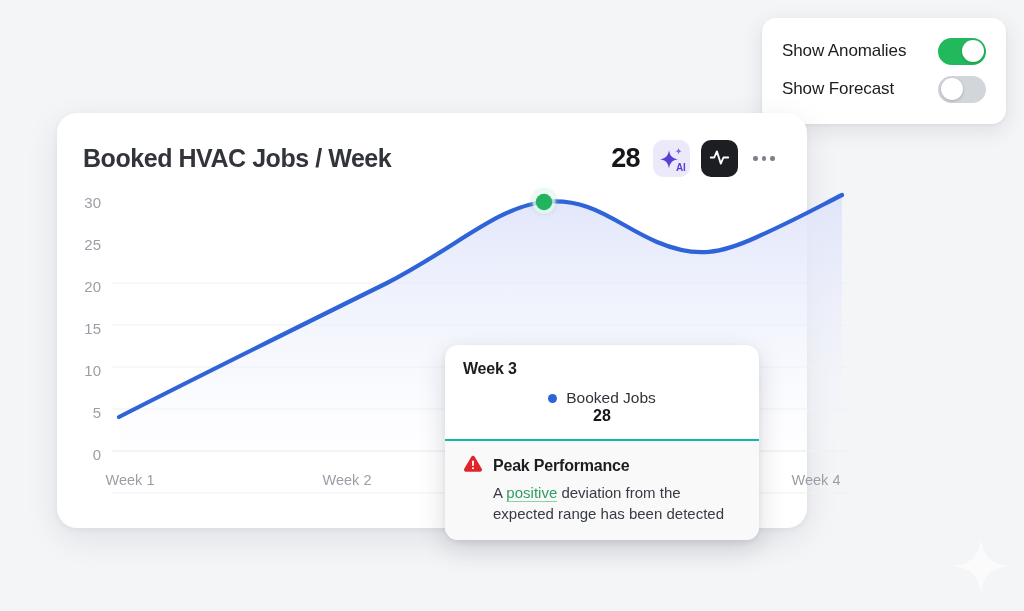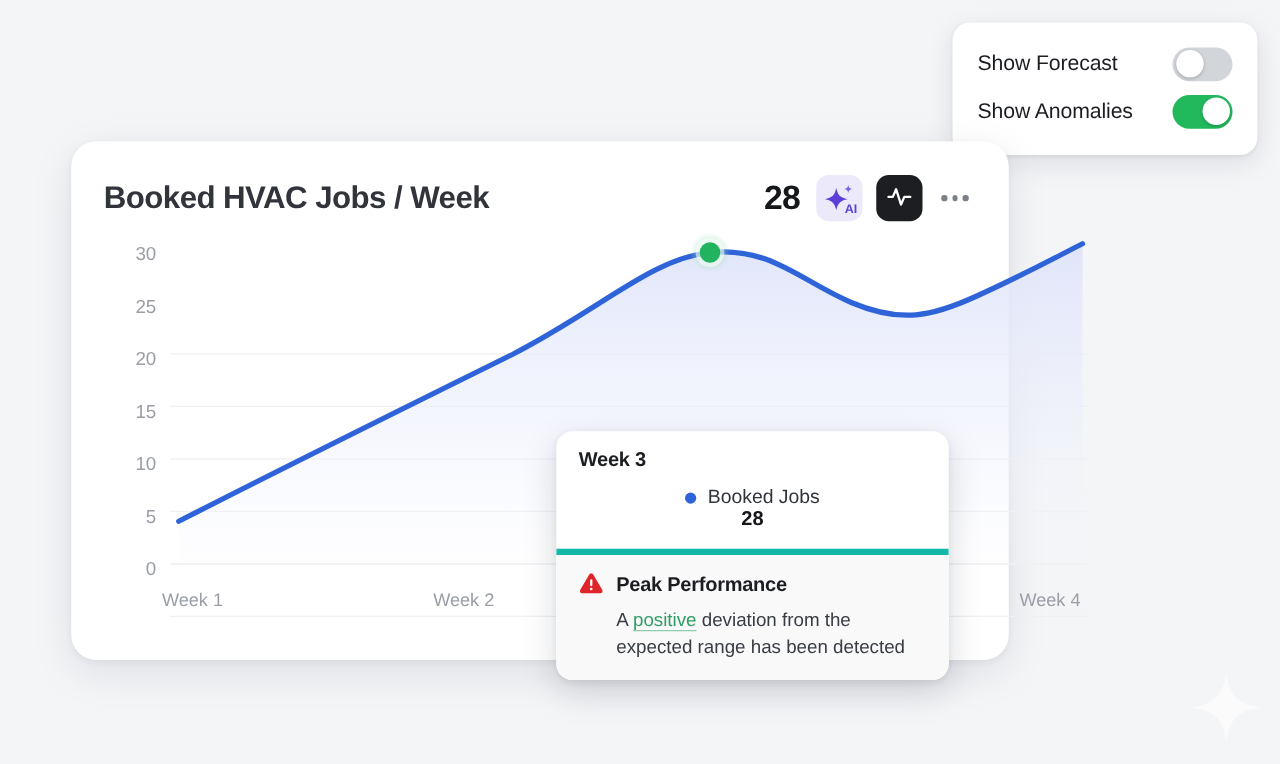--- a/index.html
+++ b/index.html
@@ -149,21 +149,20 @@
     border-radius: 50%;
     background: #7c8088;
     display: block;
   }
 
   
   .plot-wrap {
     position: relative;
     margin-top: 8px;
     height: 340px;
-    padding-left: 24px;
   }
   .plot-svg { display: block; width: 811px; height: 340px; }
 
   .tick-y {
     font-family: "Liberation Sans", sans-serif;
     font-size: 15px;
     fill: #9a9ea6;
     text-anchor: end;
   }
   .tick-x {
@@ -212,21 +211,21 @@
     flex: 0 0 auto;
   }
   .tt-series-name { font-size: 15.5px; color: #30343a; }
   .tt-series-val {
     font-size: 16px;
     font-weight: bold;
     color: #15171b;
   }
   .tt-bottom {
     background: #f9f9fa;
-    border-top: 5px solid #14b8a6;
+    border-top: 2px solid #14b8a6;
     padding: 13px 18px 15px 18px;
   }
   .tt-alert-head {
     display: flex;
     align-items: center;
     gap: 10px;
     margin-bottom: 5px;
   }
   .tt-alert-title {
     font-size: 16px;
@@ -250,29 +249,29 @@
 </head>
 <body>
 
 <svg class="bg-sparkle" viewBox="0 0 64 64">
   <path d="M32 4 C34.5 22 42 29.5 60 32 C42 34.5 34.5 42 32 60 C29.5 42 22 34.5 4 32 C22 29.5 29.5 22 32 4 Z" fill="#ffffff" opacity="0.72"></path>
 </svg>
 
 <div class="controls-panel">
 
   <div class="control-row">
-    <span class="control-label">Show Forecast</span>
-    <span class="toggle off">
+    <span class="control-label">Show Anomalies</span>
+    <span class="toggle on">
       <span class="knob"></span>
     </span>
   </div>
 
   <div class="control-row">
-    <span class="control-label">Show Anomalies</span>
-    <span class="toggle on">
+    <span class="control-label">Show Forecast</span>
+    <span class="toggle off">
       <span class="knob"></span>
     </span>
   </div>
 
 </div>
 
 <div class="chart-card">
 
   <div class="card-header">
     <div class="card-title">Booked HVAC Jobs / Week</div>

